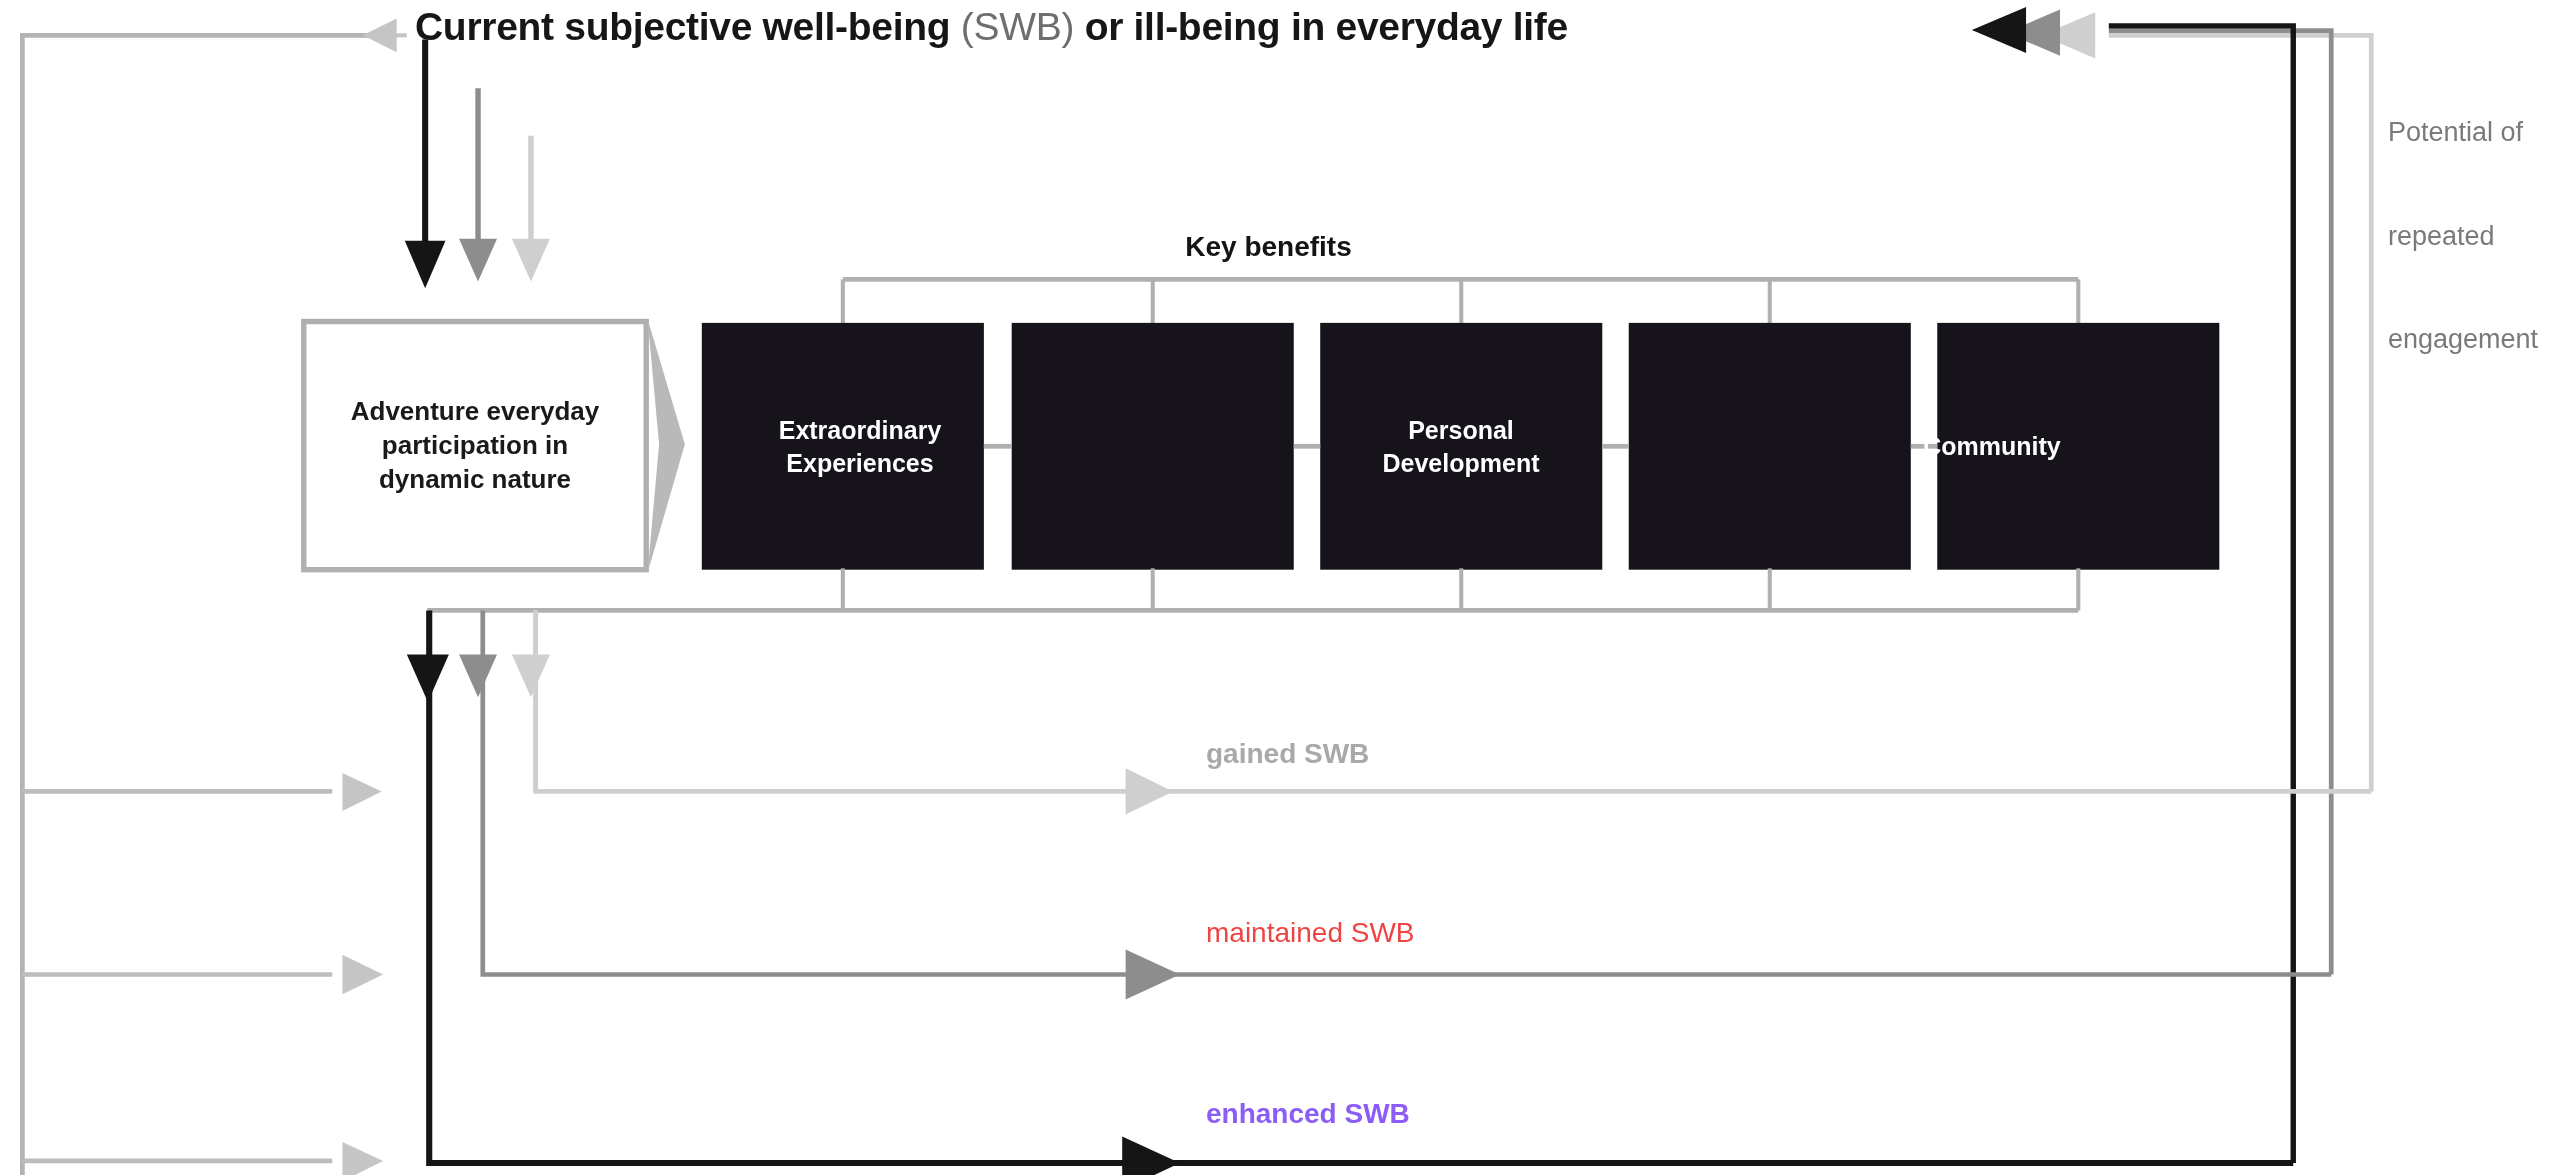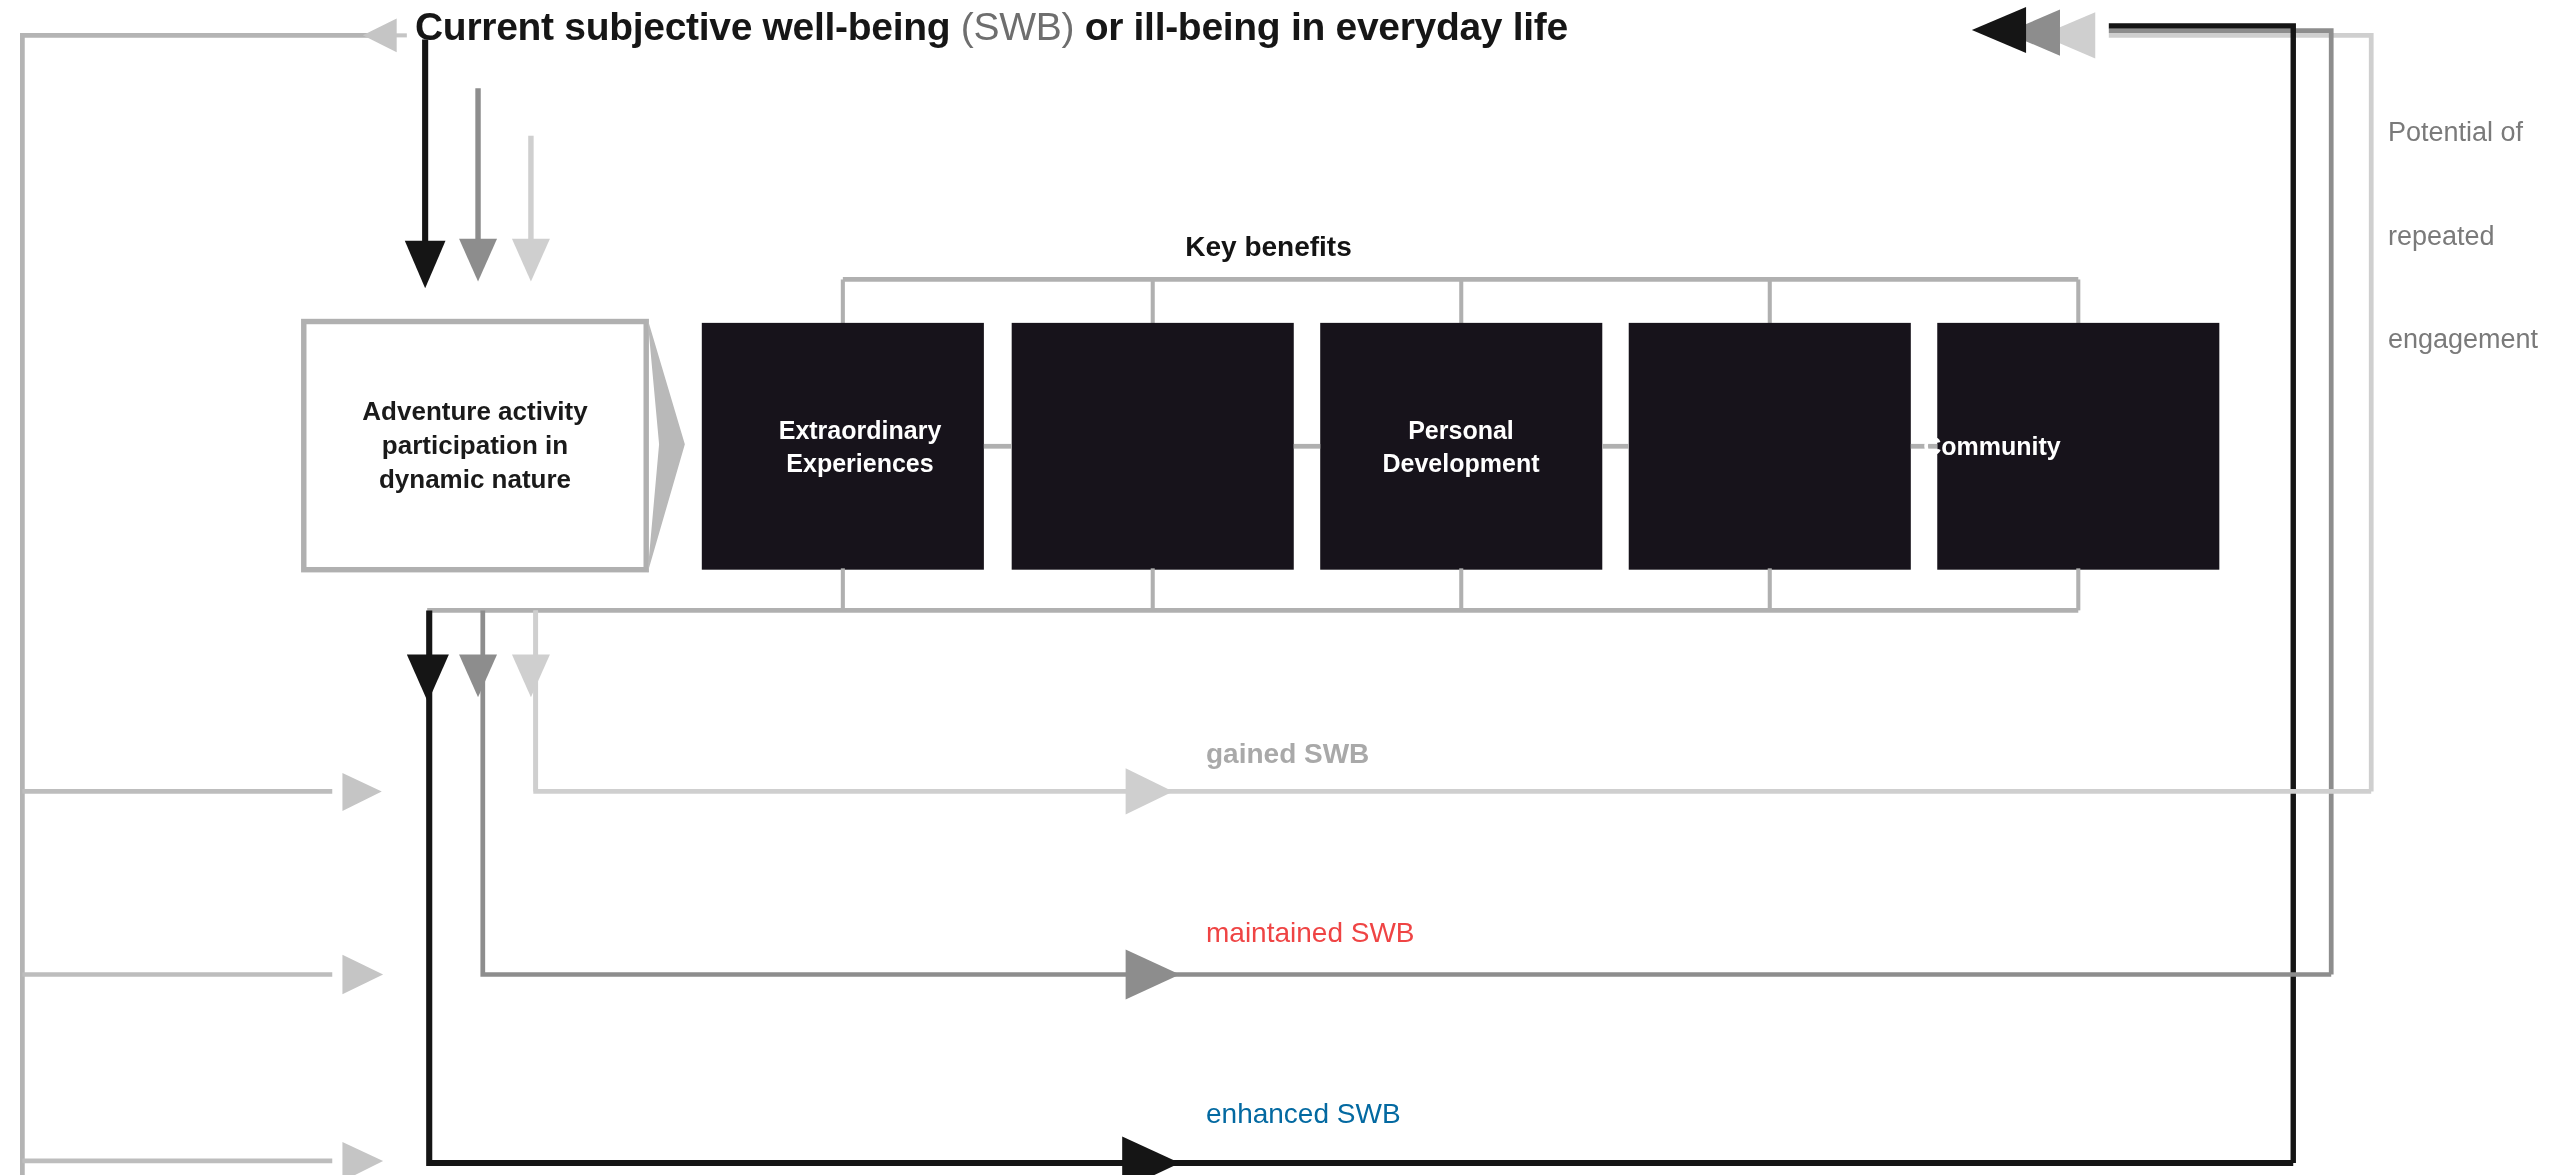--- a/index.html
+++ b/index.html
@@ -73,22 +73,22 @@
   }
   .flow-label.light {
     color: #a9a9a9;
     font-weight: bold;
   }
   .flow-label.mid {
     color: #ef4444;
     font-weight: normal;
   }
   .flow-label.dark {
-    color: #0369a1;
-    font-weight: normal;
+    color: #8b5cf6;
+    font-weight: bold;
   }
   .center-block {
     display: flex;
     align-items: center;
     justify-content: center;
   }
 </style>
 </head>
 <body>
 
@@ -222,21 +222,21 @@
 
   <div class="txt side-note" style="left:2388px; top:46px;">
     <div>Potential of</div>
     <div>repeated</div>
     <div>engagement</div>
   </div>
 
   <div class="txt key-benefits-label" style="left:1268px; top:231px; width:387px; margin-left:-193px;">Key benefits</div>
 
   <div class="txt activity-box-label center-block" style="left:304px; top:321px; width:342px; height:248px; flex-direction:column;">
-    <div>Adventure activity</div>
+    <div>Adventure everyday</div>
     <div>participation in</div>
     <div>dynamic nature</div>
   </div>
 
   <div class="txt benefit-label center-block" style="left:702px; top:323px; width:316px; height:247px; flex-direction:column;">
     <div>Extraordinary</div>
     <div>Experiences</div>
   </div>
   <div class="txt benefit-label center-block" style="left:1320px; top:323px; width:282px; height:247px; flex-direction:column;">
     <div>Personal</div>

